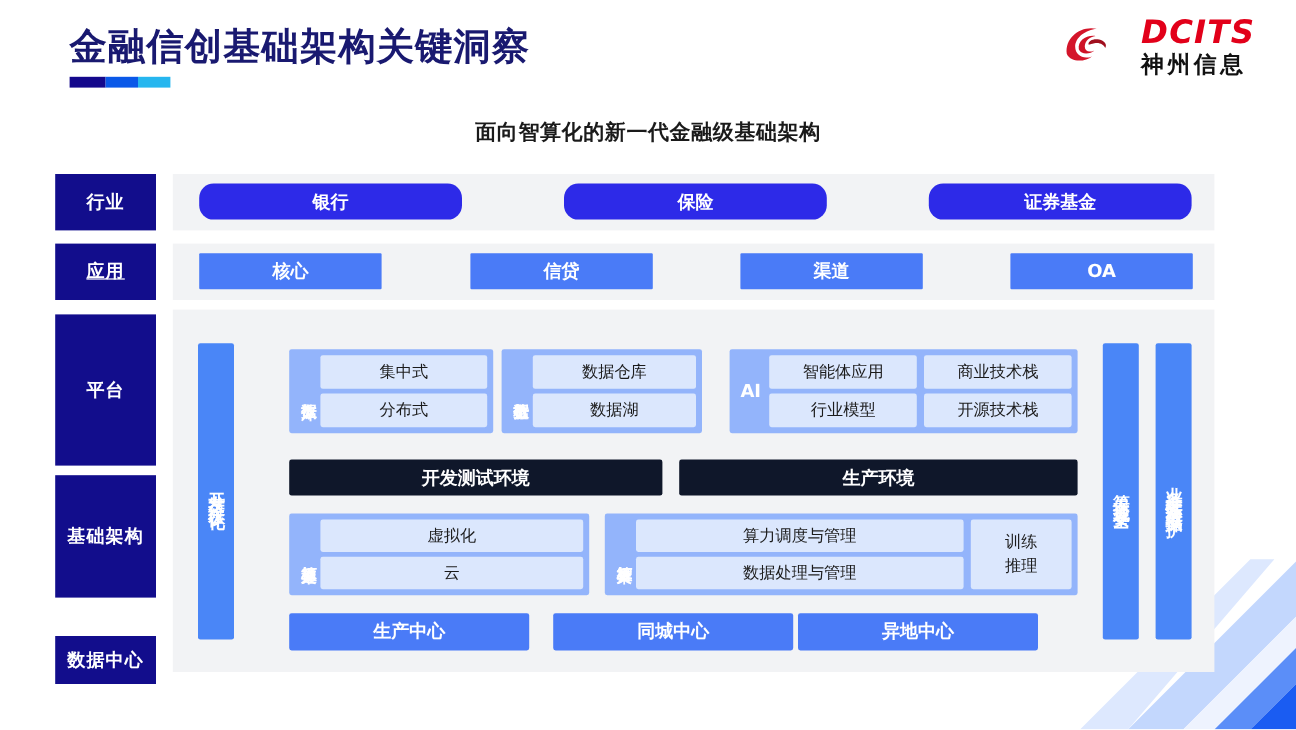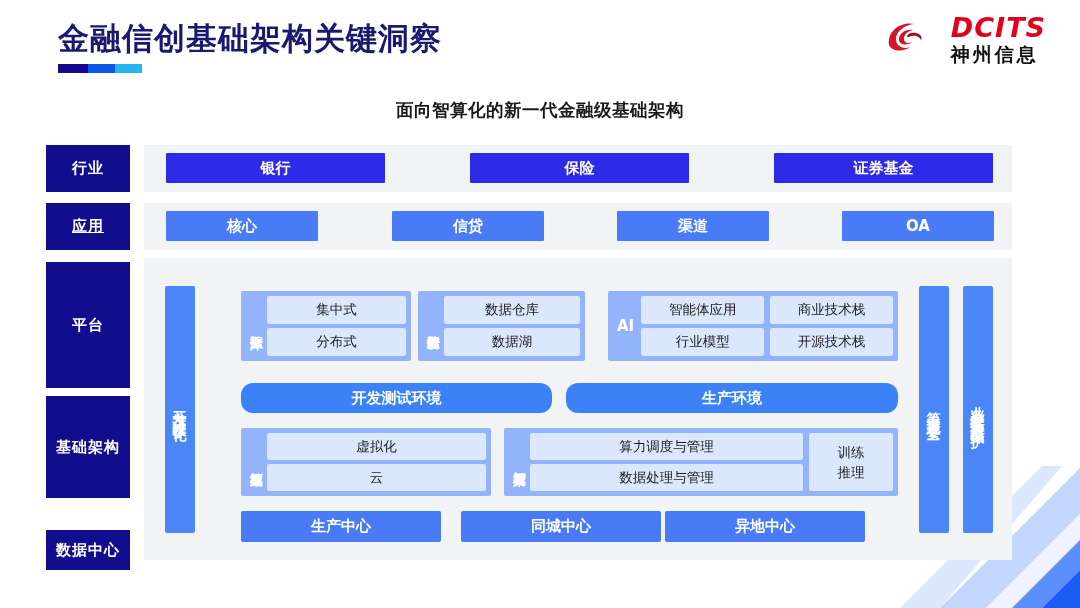--- a/index.html
+++ b/index.html
@@ -47,21 +47,21 @@
   
   .lbl { position:absolute; left:46px; background:#120d8c; color:#fff;
          display:flex; align-items:center; justify-content:center;
          font-weight:bold; font-size:15px; letter-spacing:1px;
          font-family:"DejaVu Sans","Liberation Sans",sans-serif; }
 
   
   .rowbg { position:absolute; background:#f2f3f5; }
 
   
-  .ind { position:absolute; height:30px; background:#2d2ae8; border-radius:1px; font-size:15px; }
+  .ind { position:absolute; height:30px; background:#2d2ae8; border-radius:12px; font-size:15px; }
   
   .app { position:absolute; height:30px; background:#4a7bf7; border-radius:1px; font-size:15px; }
 
   
   .panel { position:absolute; left:144px; top:258px; width:868px; height:302px; background:#f2f3f5; }
 
   .vbar { position:absolute; background:#4a86f7; color:#fff; font-weight:bold; font-size:14px;
           writing-mode:vertical-rl; text-orientation:upright; letter-spacing:3px;
           display:flex; align-items:center; justify-content:center; border-radius:2px;
           font-family:"DejaVu Sans","Liberation Sans",sans-serif; }
@@ -71,22 +71,22 @@
                  font-size:13px; letter-spacing:0px; line-height:1; padding:0 4px; flex:0 0 auto;
                  display:flex; align-items:center; justify-content:center; height:100%;
                  font-family:"DejaVu Sans","Liberation Sans",sans-serif; }
   .group-label.flat { writing-mode:horizontal-tb; text-orientation:mixed; font-size:15px; padding:0 7px 0 4px; }
   .group-body { flex:1 1 auto; display:flex; flex-direction:column; gap:4px; height:100%; }
   .group-row { display:flex; gap:6px; flex:1 1 0; }
   .cell { flex:1 1 0; background:#dbe7fd; border-radius:2px; color:#1b1b1b; font-size:13.5px;
           display:flex; align-items:center; justify-content:center;
           font-family:"DejaVu Sans","Liberation Sans",sans-serif; }
 
-  .envbar { position:absolute; height:30px; background:#3b82f6; color:#fff; font-weight:bold;
-            font-size:15px; border-radius:12px; display:flex; align-items:center; justify-content:center;
+  .envbar { position:absolute; height:30px; background:#0f172a; color:#fff; font-weight:bold;
+            font-size:15px; border-radius:2px; display:flex; align-items:center; justify-content:center;
             font-family:"DejaVu Sans","Liberation Sans",sans-serif; }
 
   .sidecell { background:#dbe7fd; border-radius:2px; color:#1b1b1b; font-size:13.5px; line-height:1.5;
               display:flex; flex-direction:column; align-items:center; justify-content:center;
               font-family:"DejaVu Sans","Liberation Sans",sans-serif; }
 
   .center { position:absolute; height:31px; background:#4a7bf7; color:#fff; font-weight:bold;
             font-size:15px; border-radius:2px; display:flex; align-items:center; justify-content:center;
             font-family:"DejaVu Sans","Liberation Sans",sans-serif; }
 </style>

